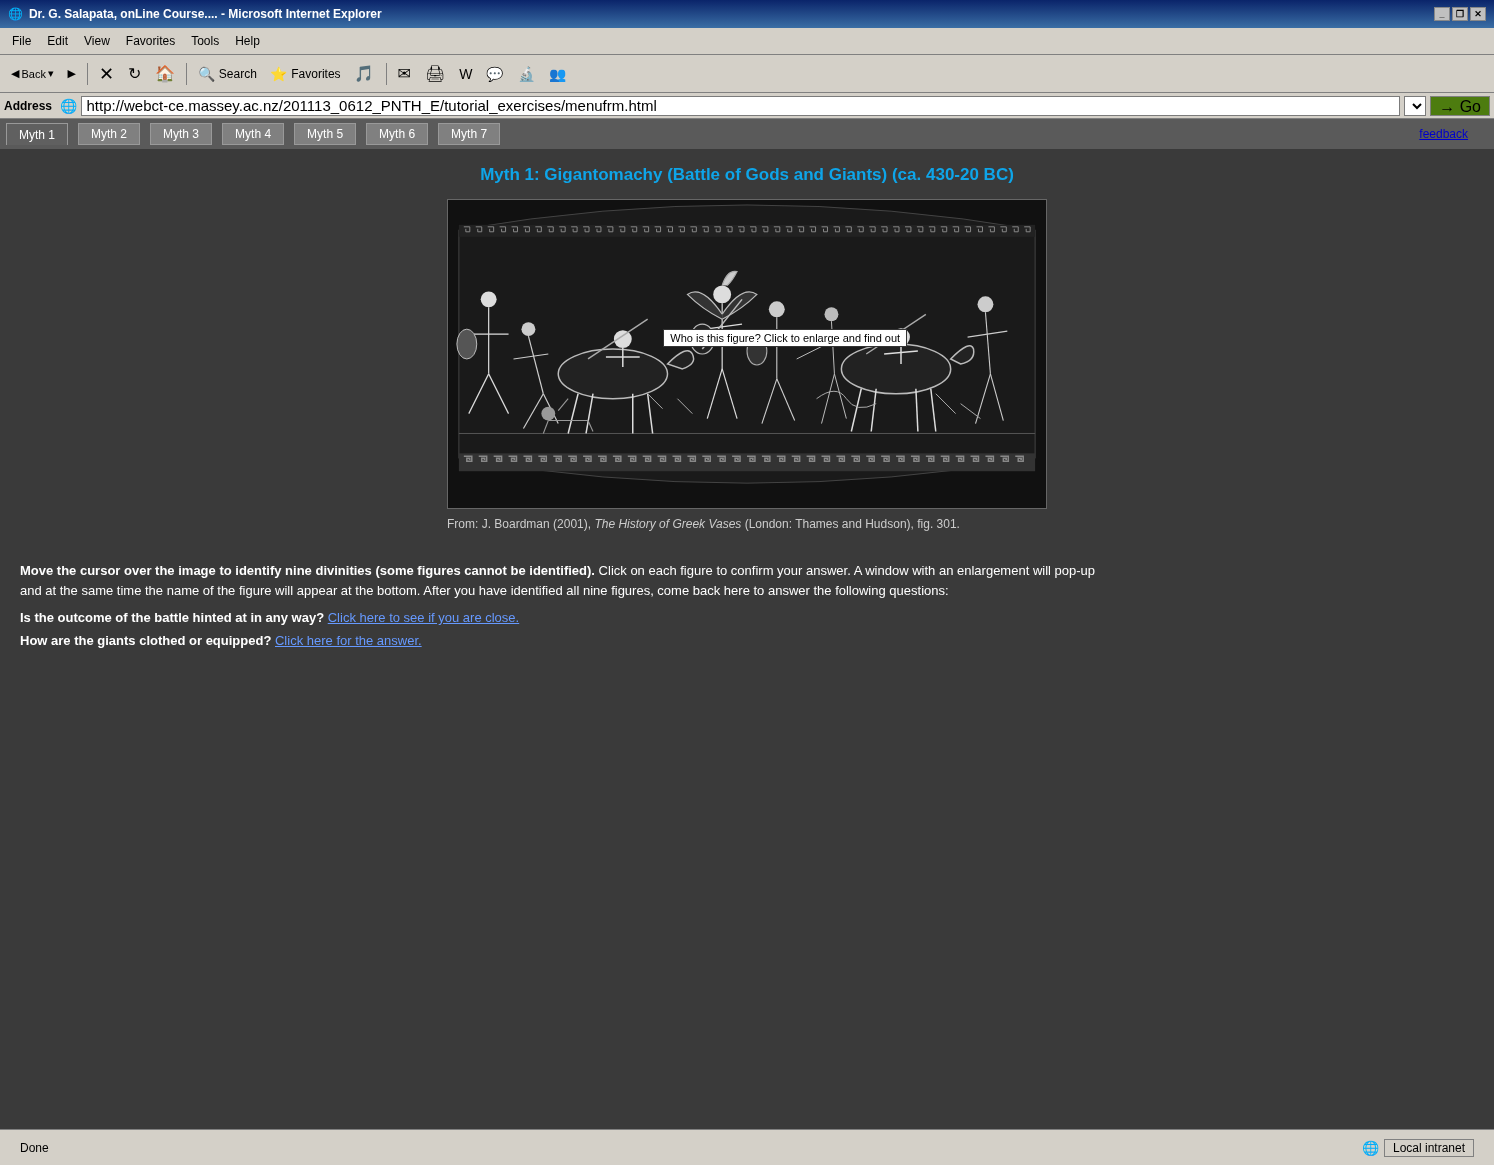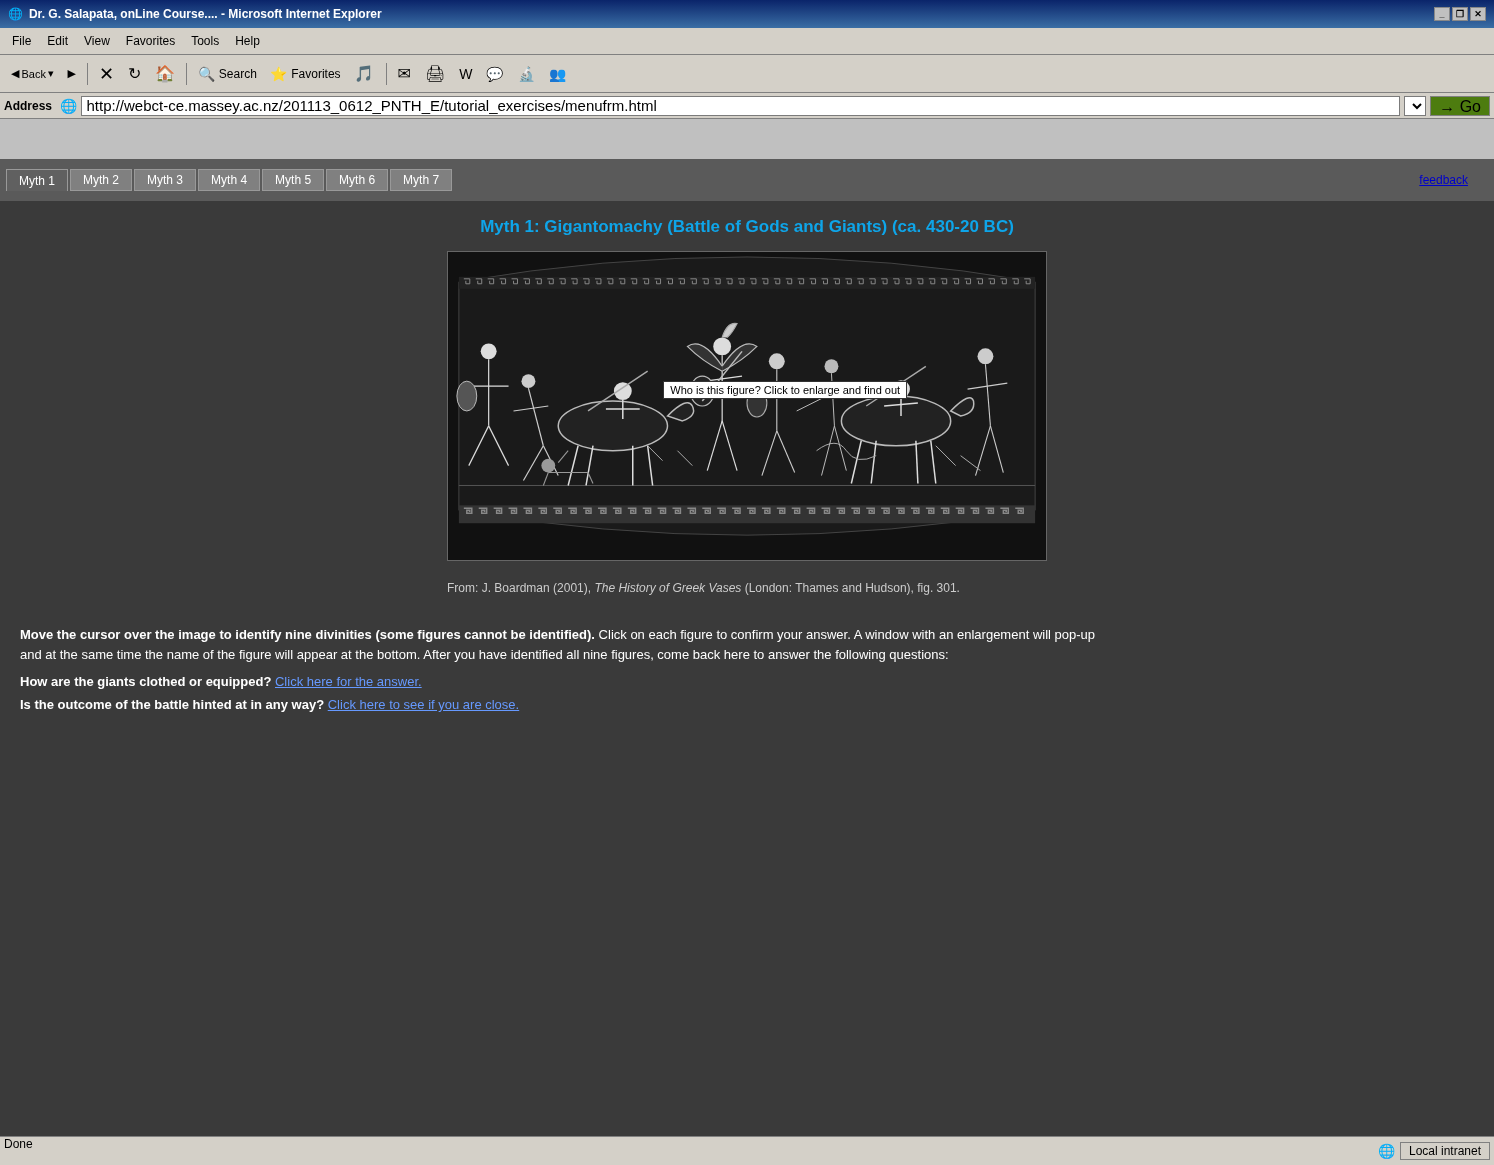--- a/index.html
+++ b/index.html
@@ -90,26 +90,25 @@
       border: 1px solid #808080;
       padding: 1px 8px;
       font-size: 16px;
       cursor: pointer;
       height: 20px;
     }
 
     
     .nav-tabs {
       background: #5a5a5a;
-      height: 42px;
+      height: 30px;
       display: flex;
       align-items: center;
       padding: 0 6px;
-      gap: 2px;
-      margin-top: 40px;
+      gap: 10px;
     }
     .nav-tab {
       background: #808080;
       color: white;
       border: 1px solid #999;
       padding: 2px 12px;
       font-size: 12px;
       cursor: pointer;
       height: 22px;
       display: flex; align-items: center;
@@ -139,21 +138,21 @@
       text-align: center;
       font-size: 17px;
       font-weight: bold;
       color: #0ea5e9;
       margin-bottom: 14px;
     }
 
     .image-container {
       display: flex;
       justify-content: center;
-      margin-bottom: 20px;
+      margin-bottom: 8px;
       position: relative;
     }
 
     .vase-image {
       width: 600px;
       height: 310px;
       background: #111;
       border: 1px solid #666;
       position: relative;
       overflow: hidden;
@@ -206,24 +205,25 @@
     .question-line strong { font-weight: bold; }
     .question-line a {
       color: #6699ff;
       text-decoration: underline;
       cursor: pointer;
     }
 
     
     .status-bar {
       background: #d4d0c8;
-      height: 29px;
+      height: 36px;
       display: flex;
+      align-items: center;
       border-top: 1px solid #808080;
-      padding: 0 4px;
+      padding: 0 20px;
       font-size: 12px;
       position: fixed;
       bottom: 0;
       left: 0;
       right: 0;
     }
     .status-done { flex: 1; }
     .status-right {
       display: flex; align-items: center; gap: 4px;
     }
@@ -569,29 +569,29 @@
   <div class="caption">
     <span>From: J. Boardman (2001), </span><em>The History of Greek Vases</em><span> (London: Thames and Hudson), fig. 301.</span>
   </div>
 
   <div class="description">
     <strong>Move the cursor over the image to identify nine divinities (some figures cannot be identified).</strong>
     <span> Click on each figure to confirm your answer. A window with an enlargement will pop-up and at the same time the name of the figure will appear at the bottom. After you have identified all nine figures, come back here to answer the following questions:</span>
   </div>
 
   <div class="question-line">
+    <strong>Is the outcome of the battle hinted at in any way?</strong>
+    <span> </span>
+    <a>Click here to see if you are close.</a>
+  </div>
+
+  <div class="question-line">
     <strong>How are the giants clothed or equipped?</strong>
     <span> </span>
     <a>Click here for the answer.</a>
-  </div>
-
-  <div class="question-line">
-    <strong>Is the outcome of the battle hinted at in any way?</strong>
-    <span> </span>
-    <a>Click here to see if you are close.</a>
   </div>
 
 </div>
 
 <div class="status-bar">
   <span class="status-done">Done</span>
   <div class="status-right">
     <span style="font-size:14px;">🌐</span>
     <span class="status-zone">Local intranet</span>
   </div>

